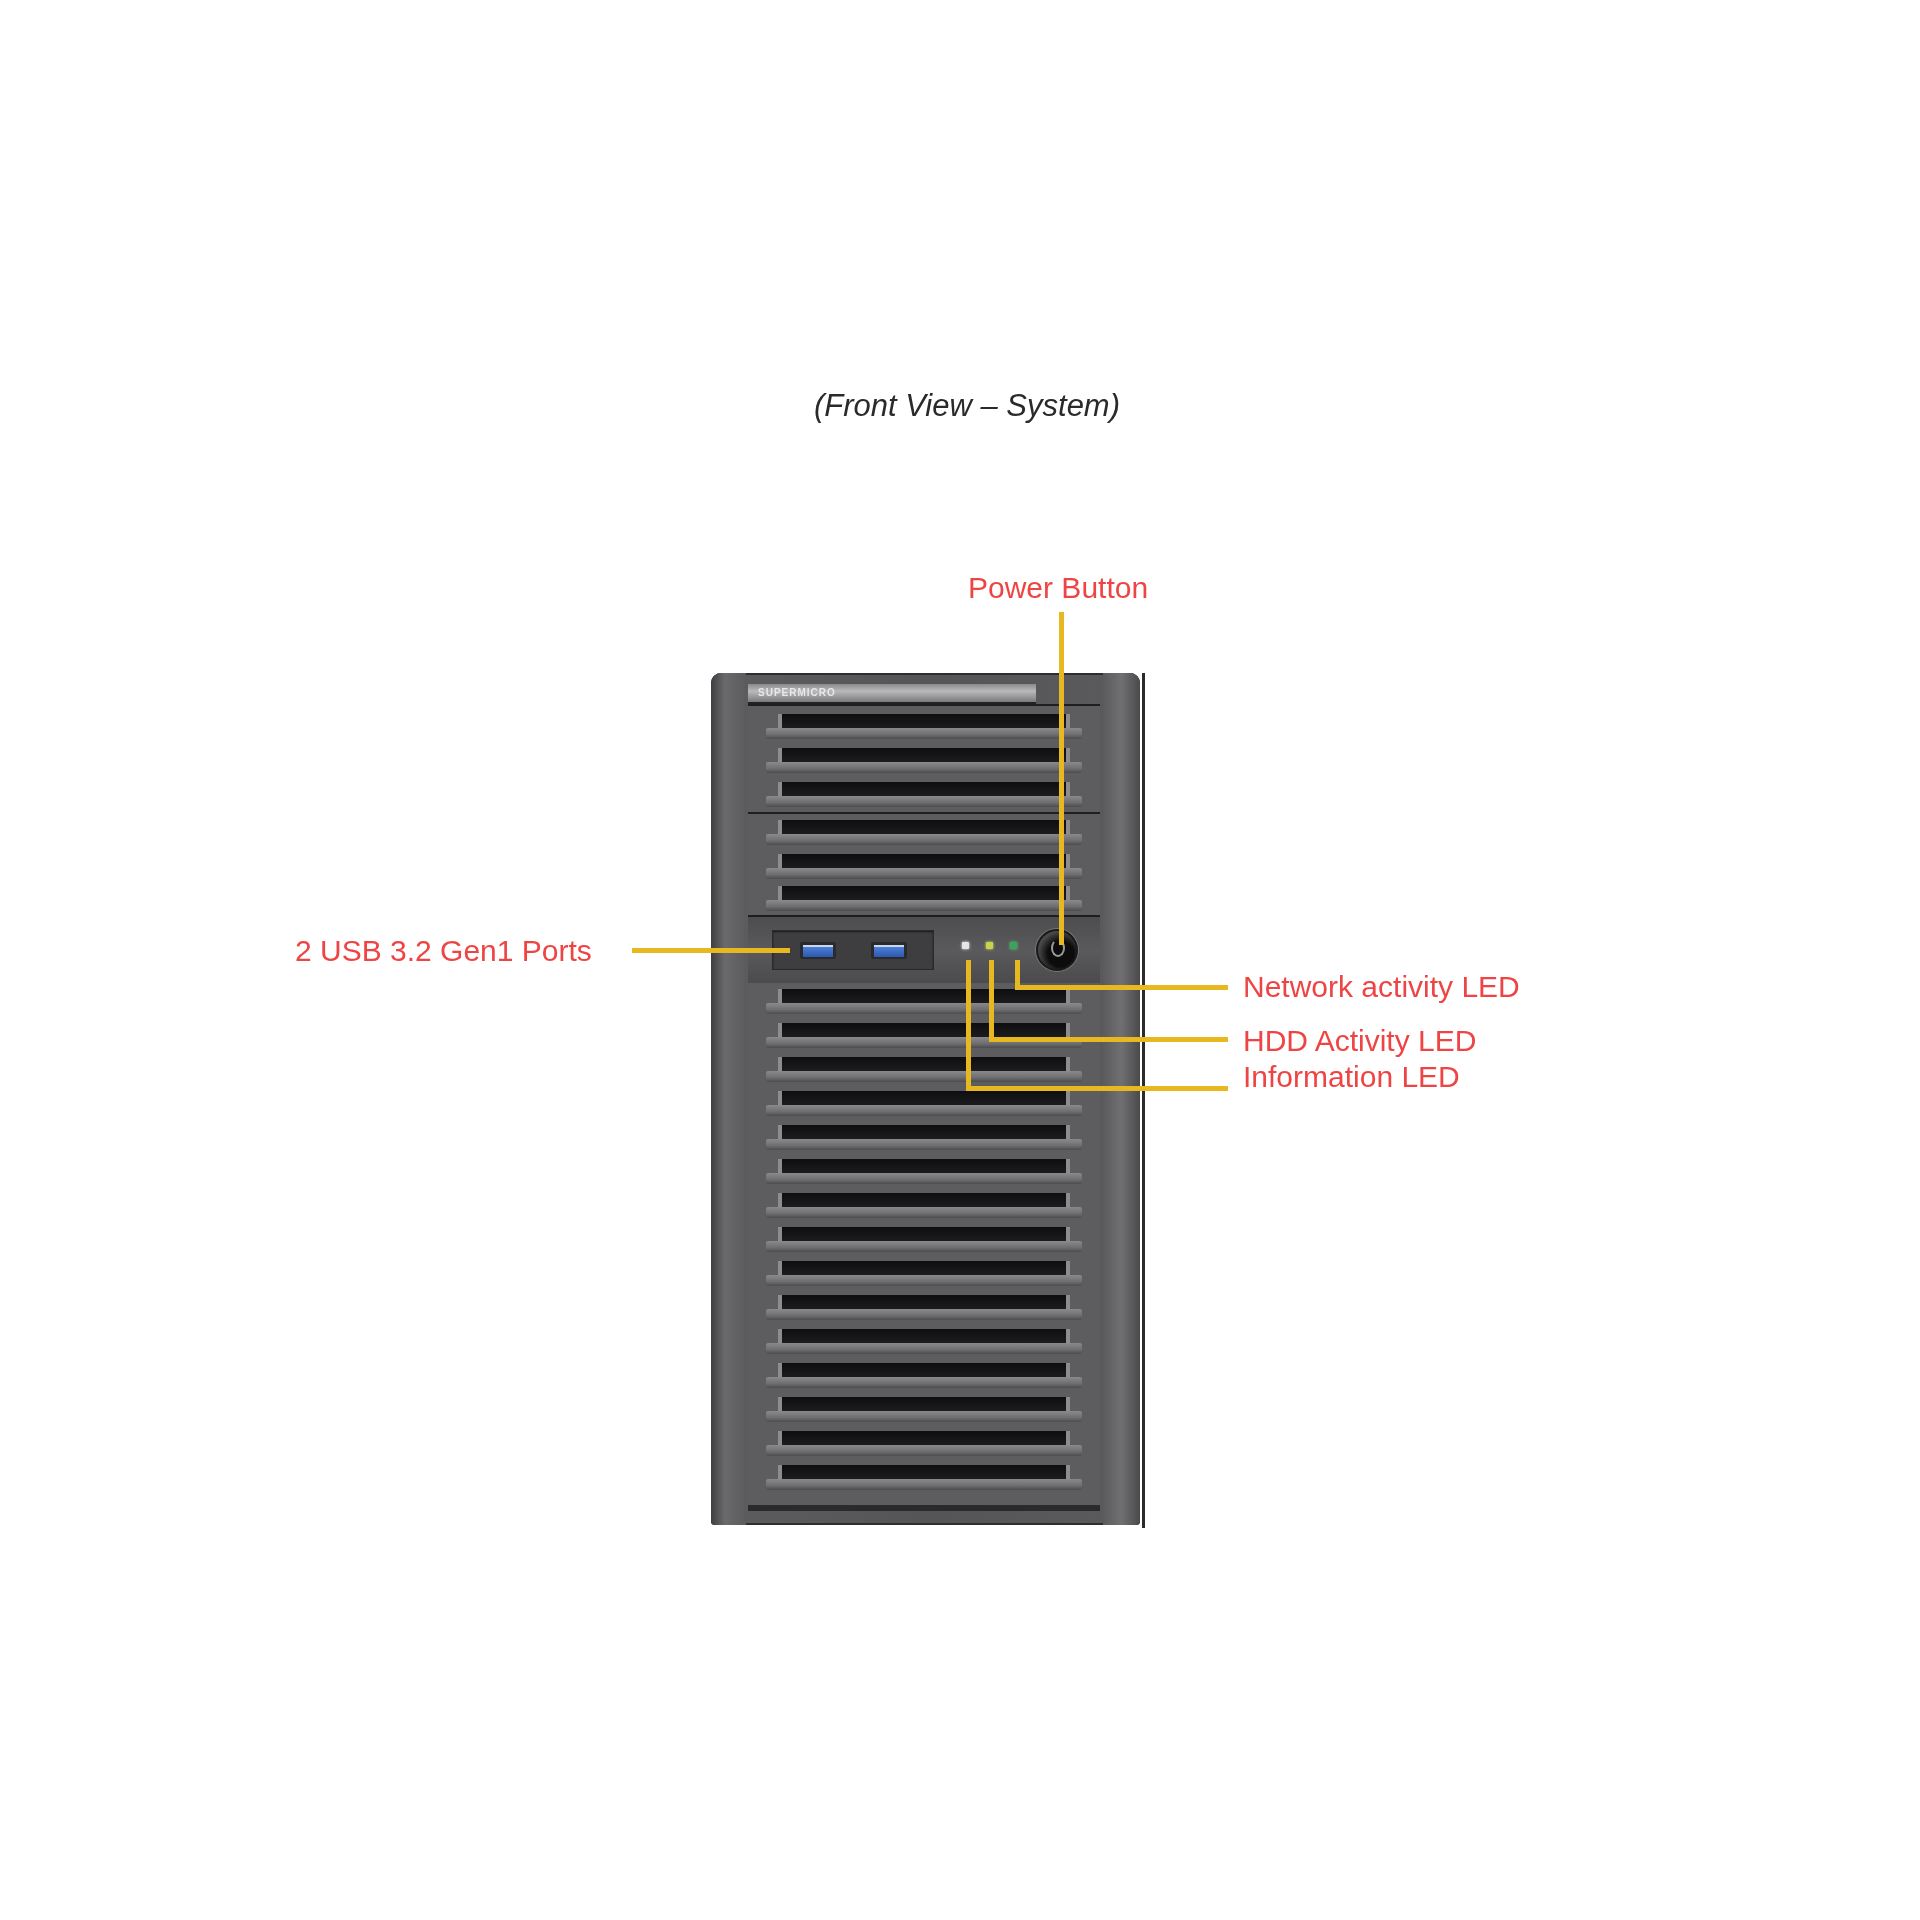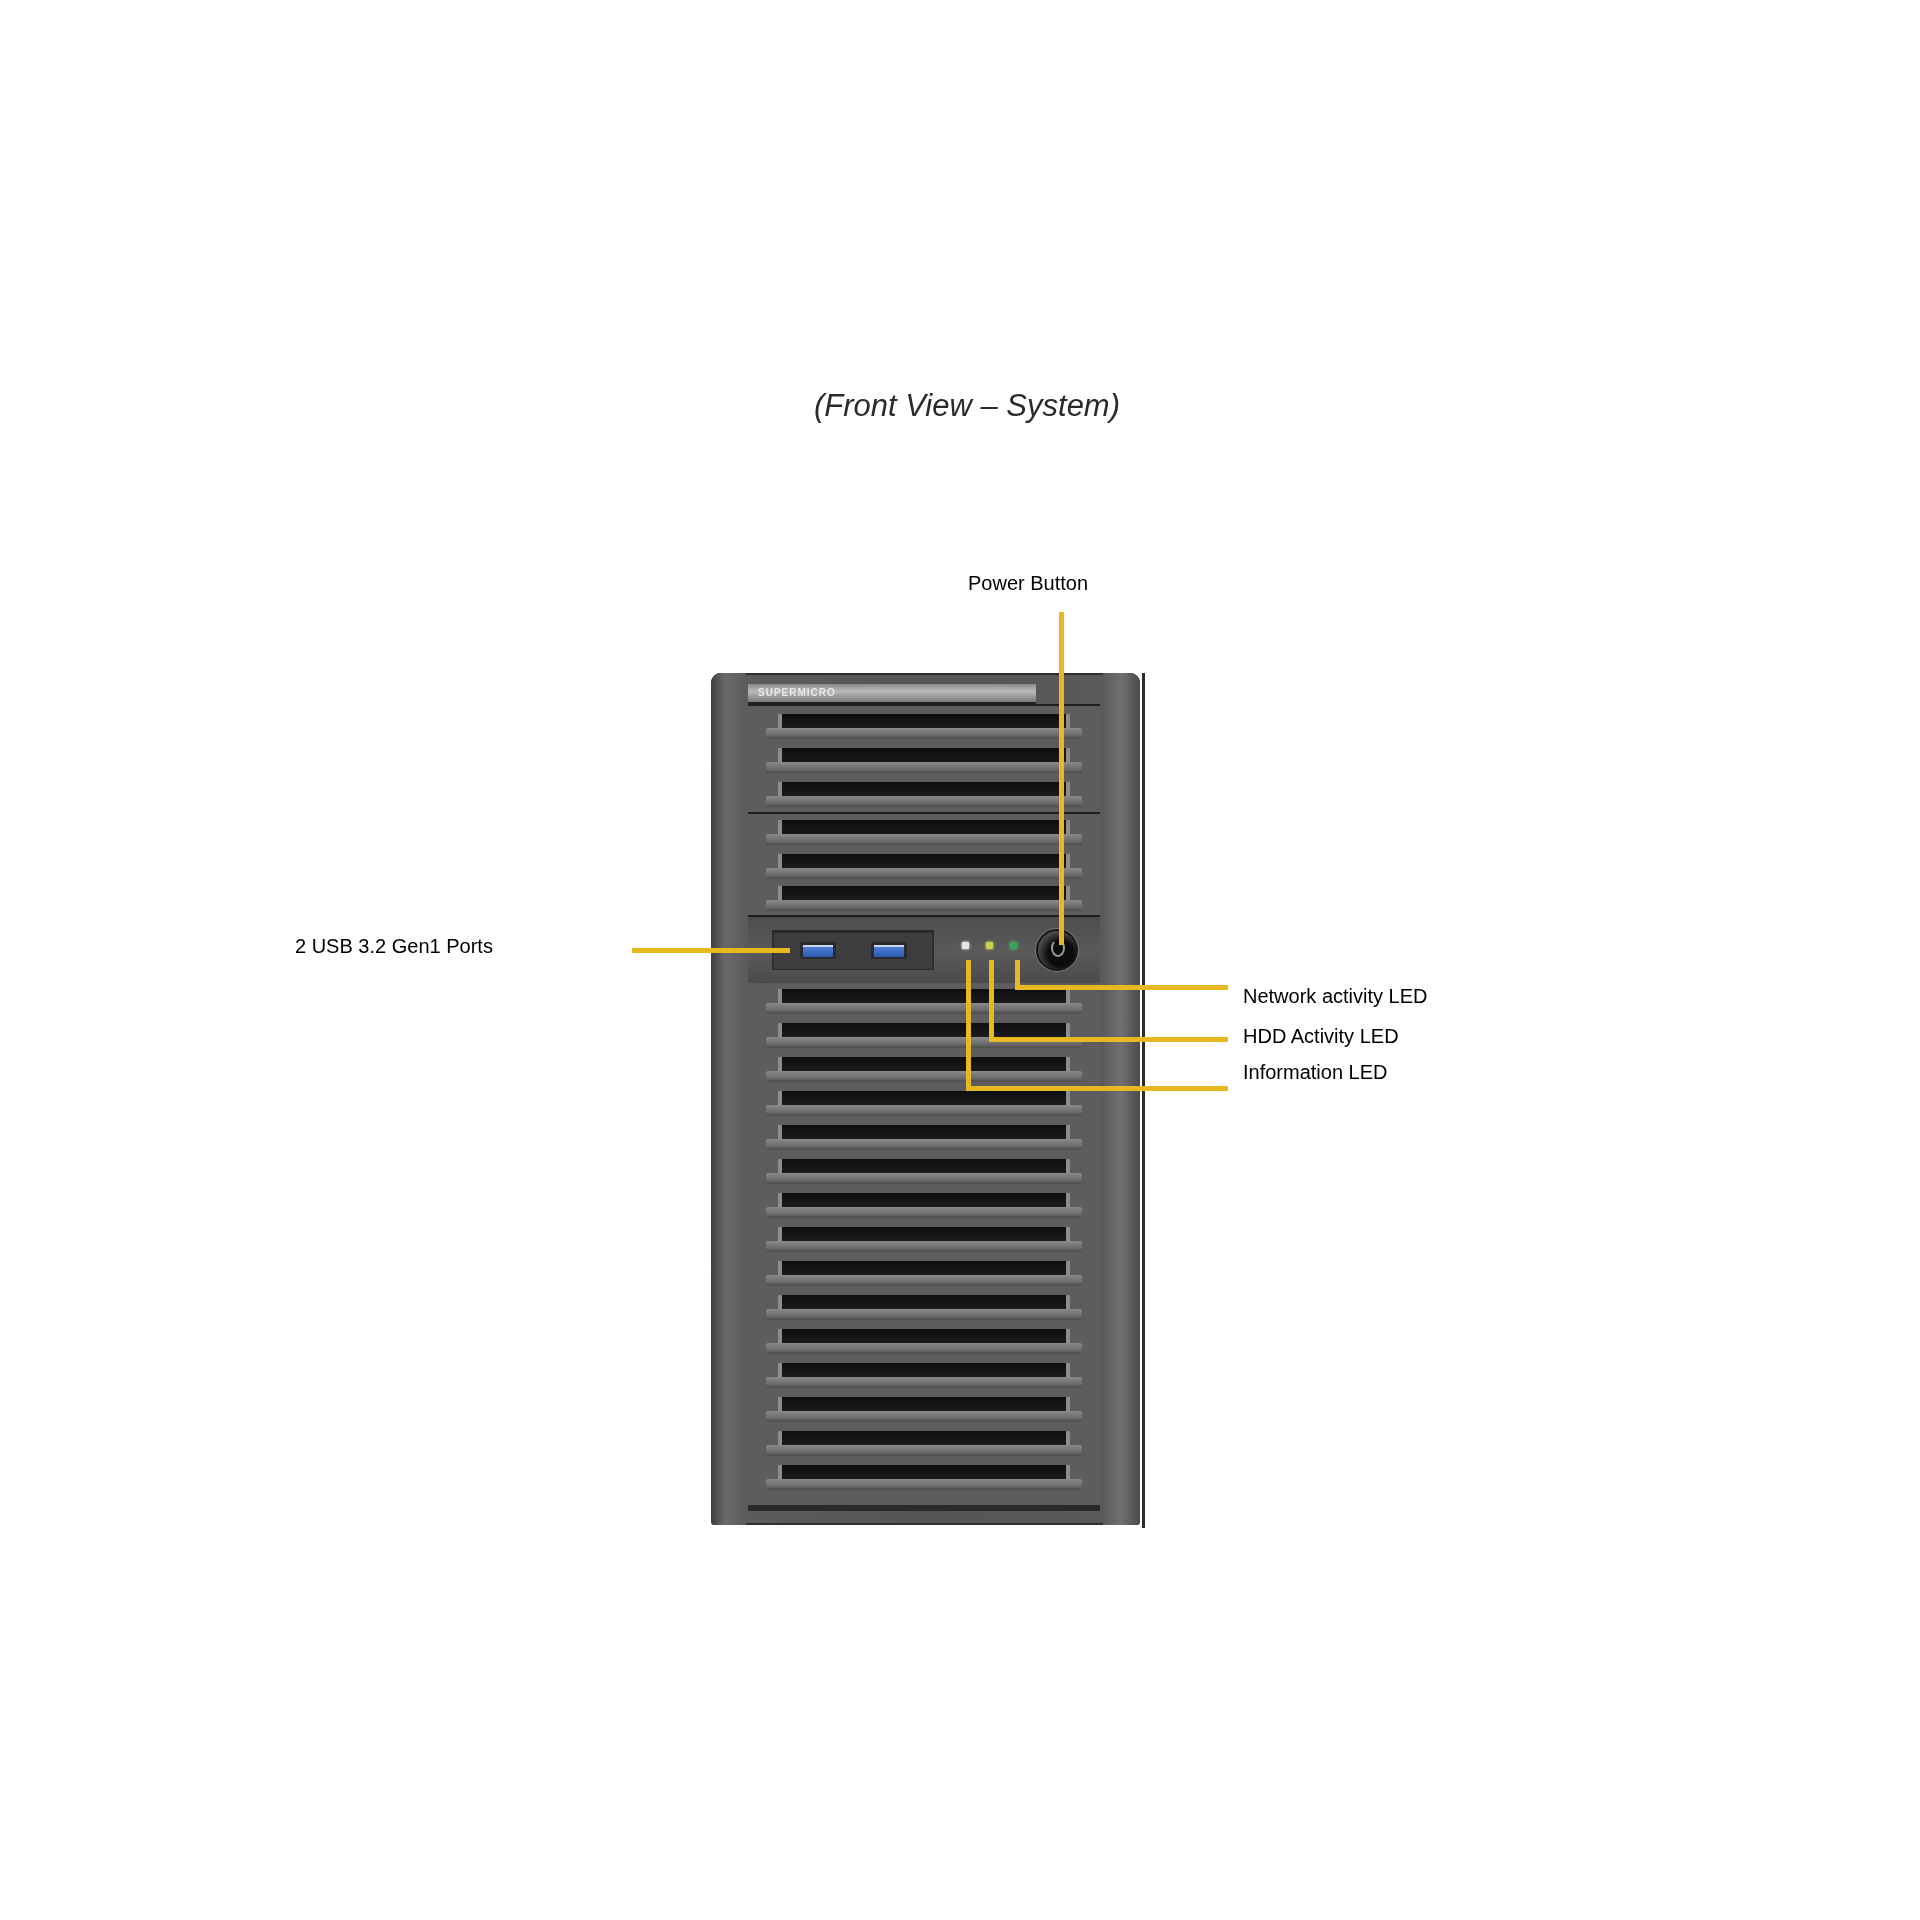--- a/index.html
+++ b/index.html
@@ -1,19 +1,19 @@
 <!DOCTYPE html>
 <html><head>
 <meta charset="utf-8">
 <style>
   html, body { margin:0; padding:0; background:#ffffff; }
   body { width:1920px; height:1920px; position:relative; overflow:hidden; font-family:"Liberation Sans", sans-serif; color:#1a1a1a; }
   .caption { position:absolute; left:0; width:1920px; top:388px; text-align:center; font-style:italic; font-size:31px; color:#2a2a2a; padding-left:0; }
   .caption span { position:relative; left:7px;font-style:italic; }
-  .label { position:absolute; font-size:20px; color:#000000; white-space:nowrap; line-height:1; }
+  .label { position:absolute; font-size:30px; color:#ef4444; white-space:nowrap; line-height:1; }
   .leader { position:absolute; background:#e8b820; }
   .chassis { position:absolute; left:711px; top:673px; width:429px; height:852px; background:linear-gradient(90deg,#4a4a4c 0%,#5c5c5e 4%,#555557 50%,#5a5a5c 96%,#444446 100%); border-radius:10px 10px 4px 4px; box-shadow: inset 0 0 0 2px #2e2e30; }
   .side-edge { position:absolute; left:1142px; top:673px; width:3px; height:855px; background:#2b2b2b; }
   .rail-l { position:absolute; left:711px; top:673px; width:35px; height:852px; background:linear-gradient(90deg,#3e3e40,#6a6a6c 40%,#5b5b5d); border-radius:10px 0 0 4px; }
   .rail-r { position:absolute; left:1103px; top:673px; width:37px; height:852px; background:linear-gradient(90deg,#5b5b5d,#707072 50%,#4a4a4c); border-radius:0 10px 4px 0; }
   .topbar { position:absolute; left:748px; top:684px; width:288px; height:18px; background:linear-gradient(180deg,#8a8a8c,#b9b9bb 40%,#7a7a7c); border-bottom:2px solid #222; }
   .brand { position:absolute; left:10px; top:3px; font-size:10px; color:#e8e8e8; letter-spacing:1px; font-weight:bold; }
   .bay { position:absolute; left:748px; width:352px; background:#5d5d5f; border-top:2px solid #1f1f21; border-bottom:1px solid #2a2a2c; }
   .slat { position:absolute; left:18px; right:18px; height:33px; }
   .slat .slot { position:absolute; left:12px; right:12px; top:4px; height:14px; background:linear-gradient(180deg,#0e0e10,#1c1c1e); border-left:4px solid #8d8d8f; border-right:4px solid #8d8d8f; }
@@ -159,15 +159,15 @@
 <div class="leader" style="left:1015px;top:985px;width:213px;height:5px;"></div>
 
 <div class="leader" style="left:989px;top:960px;width:5px;height:82px;"></div>
 <div class="leader" style="left:989px;top:1037px;width:239px;height:5px;"></div>
 
 <div class="leader" style="left:966px;top:960px;width:5px;height:131px;"></div>
 <div class="leader" style="left:966px;top:1086px;width:262px;height:5px;"></div>
 
 <div class="label" style="left:968px;top:573px;">Power Button</div>
 <div class="label" style="left:295px;top:936px;">2 USB 3.2 Gen1 Ports</div>
-<div class="label" style="left:1243px;top:972px;margin-top:14px;">Network activity LED</div>
+<div class="label" style="left:1243px;top:972px;">Network activity LED</div>
 <div class="label" style="left:1243px;top:1026px;">HDD Activity LED</div>
 <div class="label" style="left:1243px;top:1062px;">Information LED</div>
 
 </body></html>

